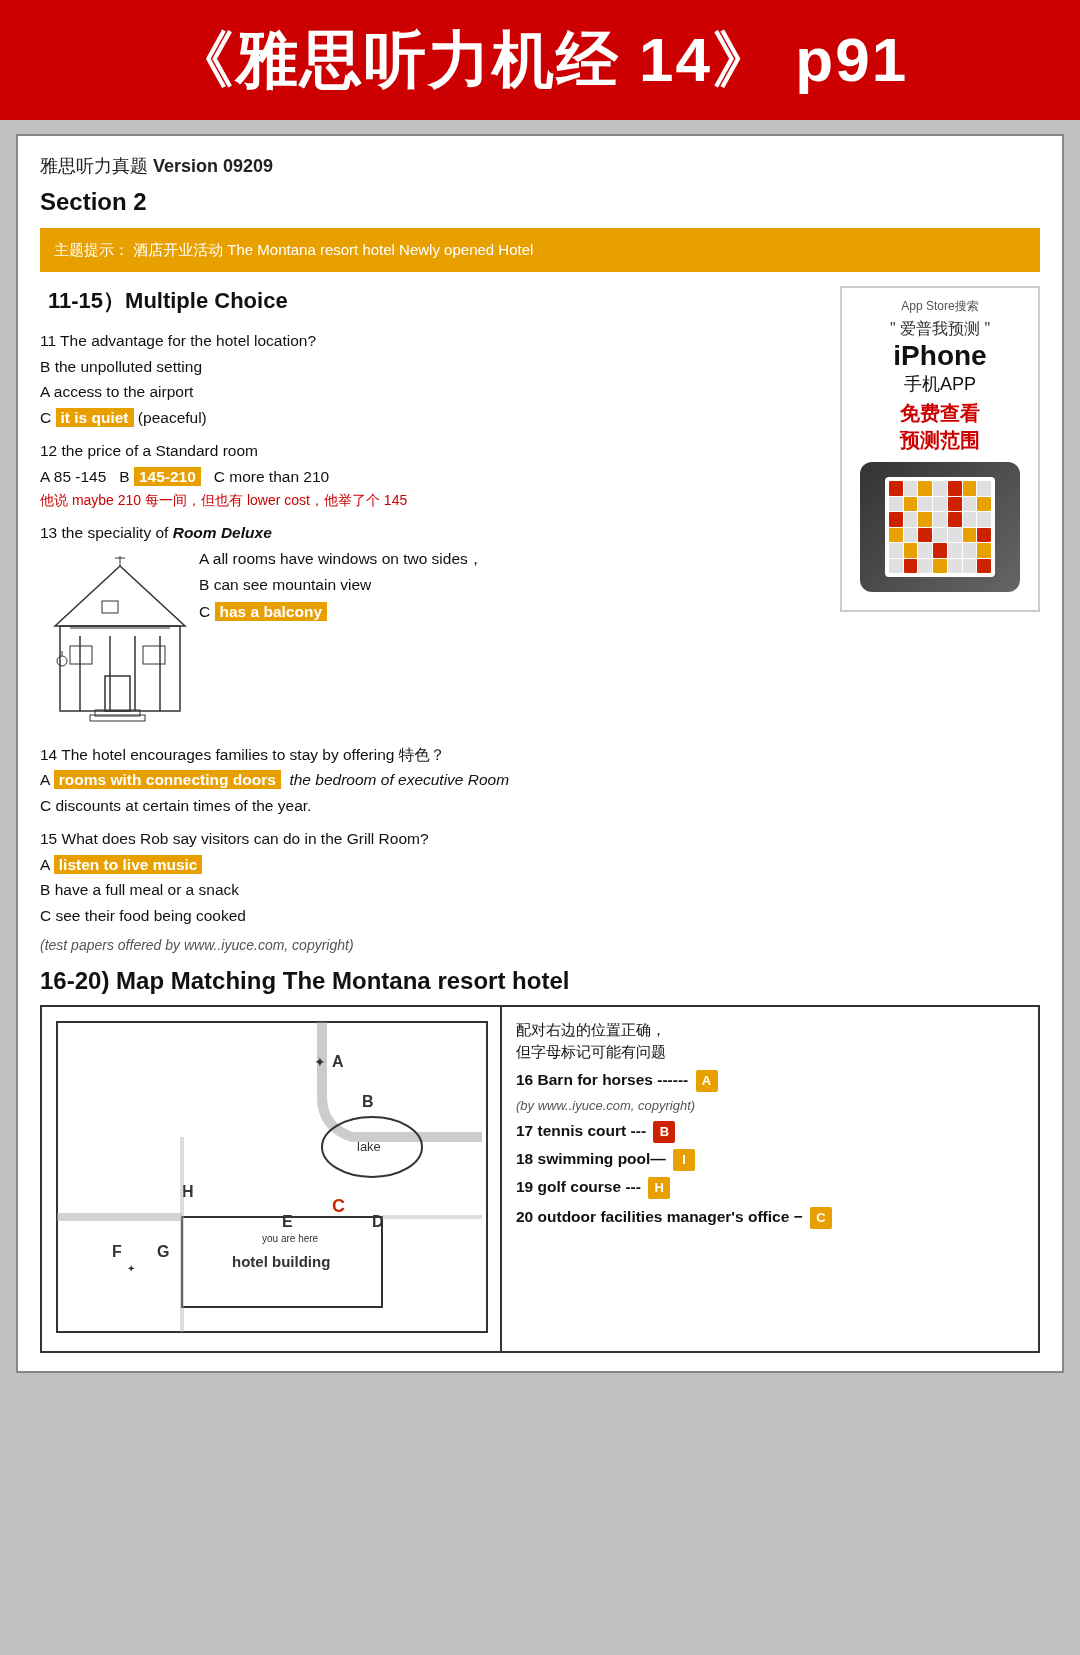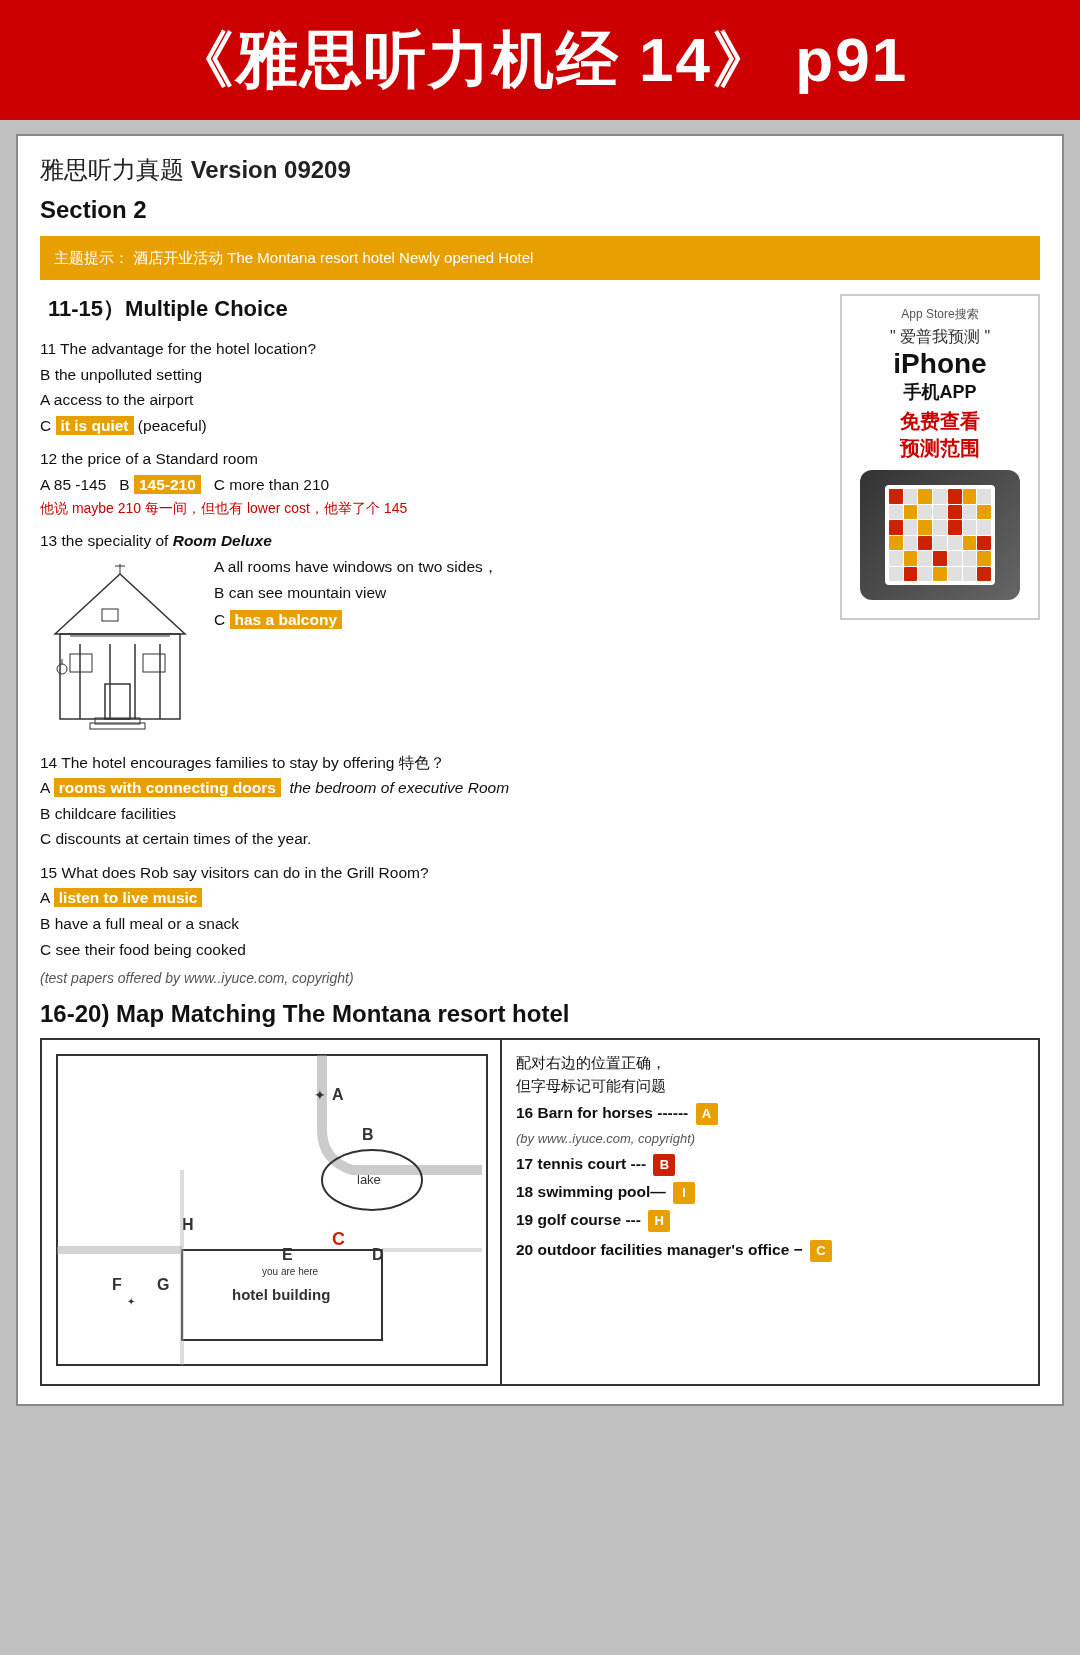--- a/index.html
+++ b/index.html
@@ -24,21 +24,21 @@
     }
 
     .main-content {
       background: white;
       margin: 14px 16px;
       padding: 18px 22px;
       border: 2px solid #888;
     }
 
     .version-line {
-      font-size: 24px;
+      font-size: 18px;
       margin-bottom: 10px;
       color: #222;
       font-family: "Microsoft YaHei", Arial, sans-serif;
     }
     .version-line strong {
       font-weight: 700;
     }
 
     .section-title {
       font-size: 24px;
@@ -89,21 +89,21 @@
       color: #333;
       font-family: "Microsoft YaHei", Arial, sans-serif;
     }
     .app-ad .iphone-title {
       font-size: 28px;
       font-weight: 900;
       color: #111;
     }
     .app-ad .app-subtitle {
       font-size: 18px;
-      font-weight: 700;
+      font-weight: 400;
       color: #111;
       font-family: "Microsoft YaHei", Arial, sans-serif;
     }
     .app-ad .app-desc {
       font-size: 20px;
       font-weight: 900;
       color: #cc0000;
       font-family: "Microsoft YaHei", Arial, sans-serif;
       margin-top: 4px;
     }
@@ -178,21 +178,21 @@
       font-style: italic;
     }
 
     .bold-text {
       font-weight: 700;
       text-align: right;
     }
 
     .q13-layout {
       display: flex;
-      gap: 19px;
+      gap: 4px;
       margin-bottom: 8px;
     }
     .building-sketch {
       width: 155px;
       flex-shrink: 0;
     }
     .building-svg {
       width: 155px;
       height: 180px;
     }
@@ -391,21 +391,20 @@
           </div>
         </div>
 
         <div class="question-block">
           <div>14 The hotel encourages families to stay by offering 特色？</div>
           <div>
             <span>A </span>
             <span class="highlight-orange">rooms with connecting doors</span>
             &nbsp;<span class="italic-text">the bedroom of executive Room</span>
           </div>
-          <div>B   childcare facilities</div>
           <div>C discounts at certain times of the year.</div>
         </div>
 
         <div class="question-block">
           <div>15 What does Rob say visitors can do in the Grill Room?</div>
           <div>
             <span>A </span>
             <span class="highlight-orange">listen to live music</span>
           </div>
           <div>B have a full meal or a snack</div>

